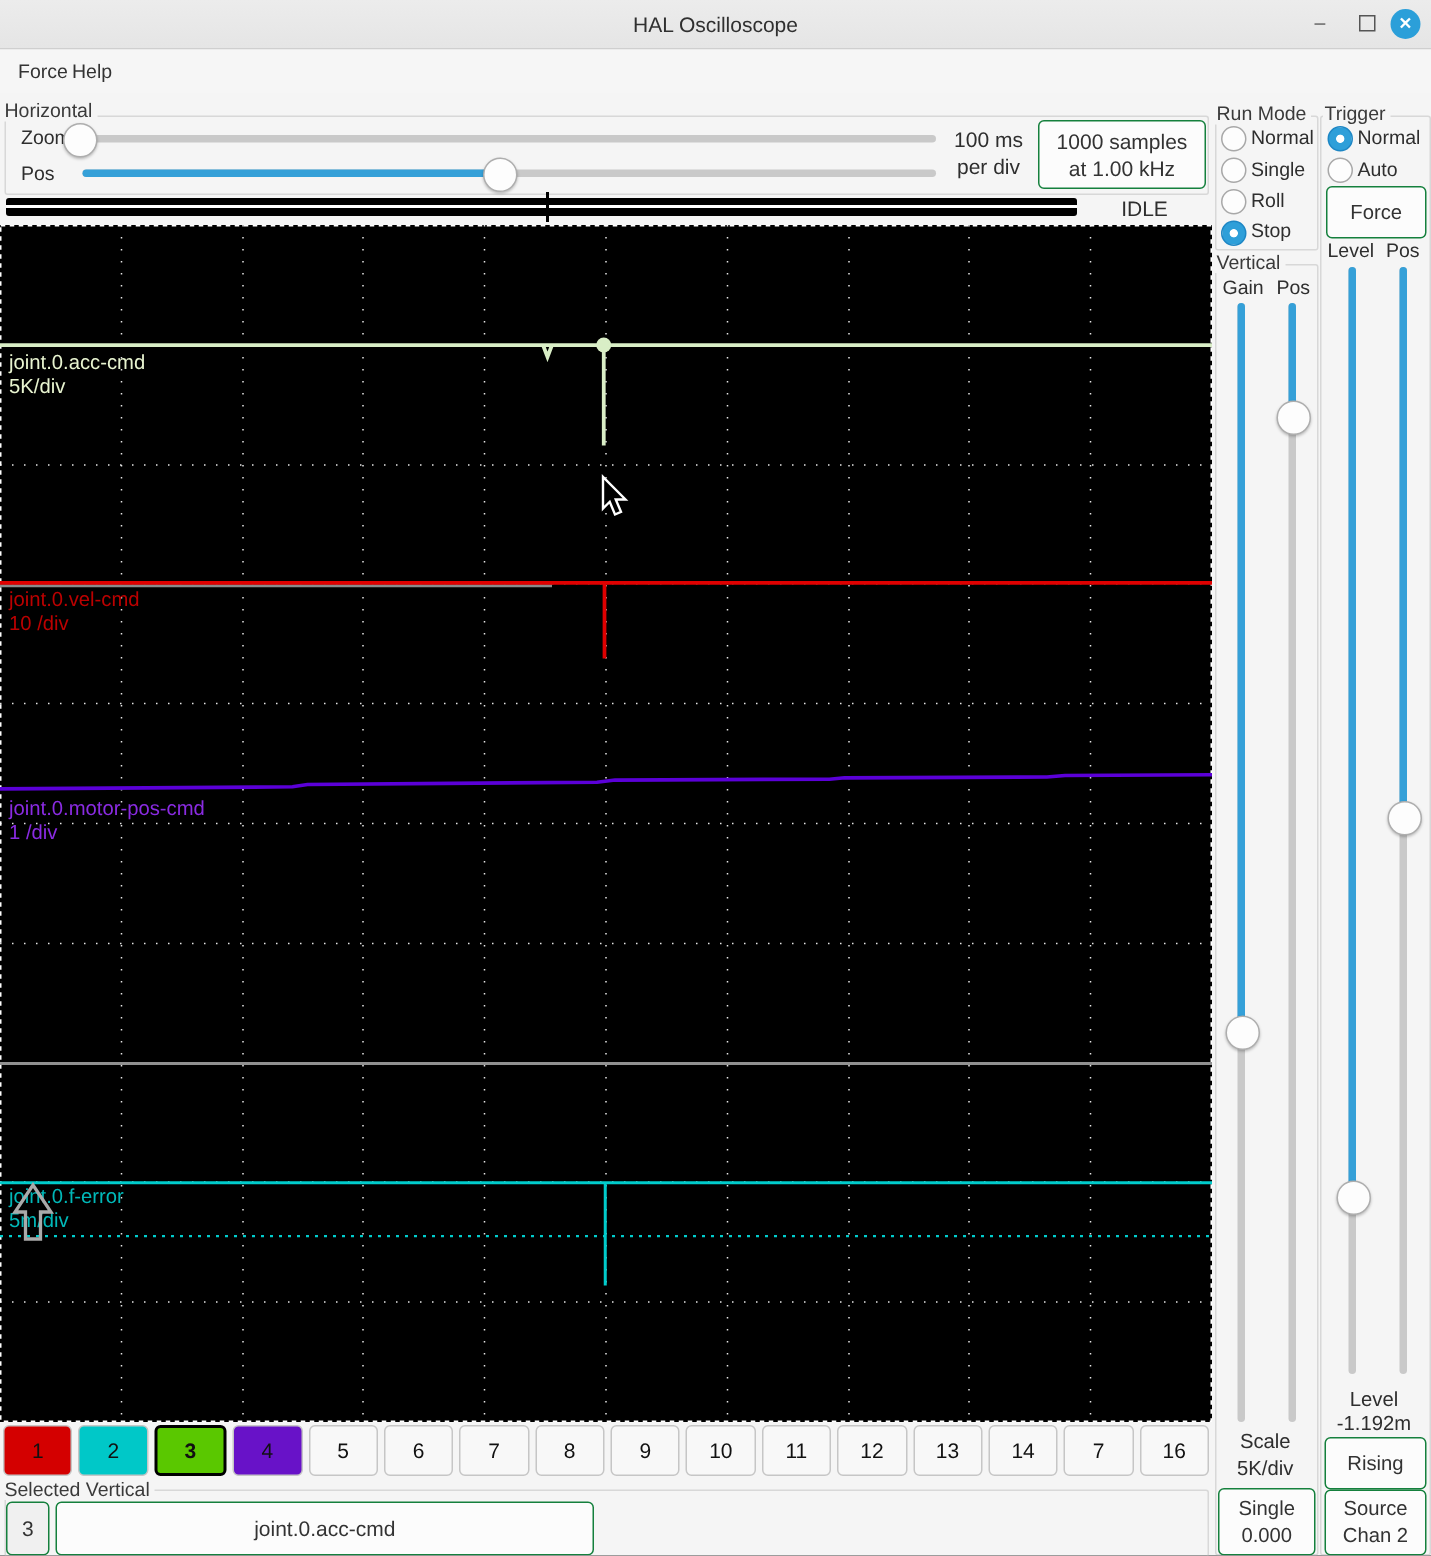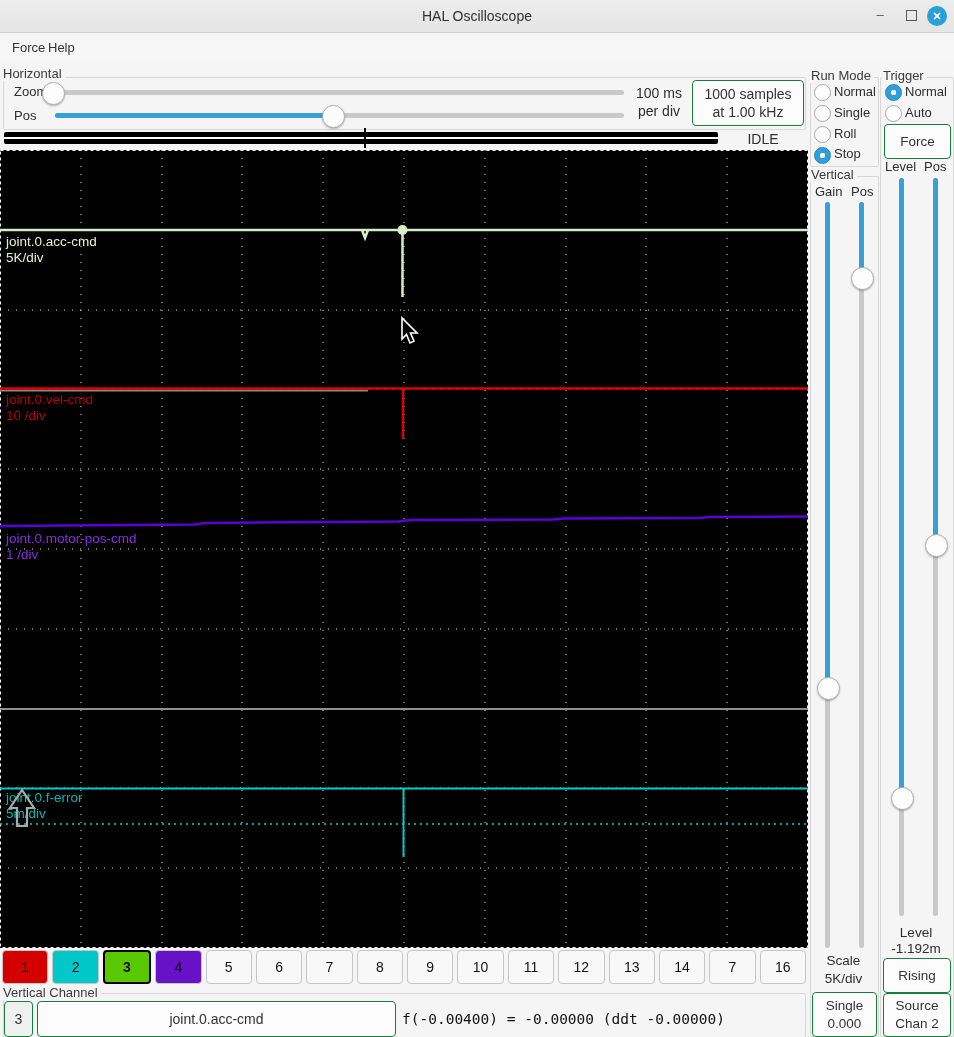--- a/index.html
+++ b/index.html
@@ -151,24 +151,23 @@
     <div class="chbtn">10</div>
     <div class="chbtn">11</div>
     <div class="chbtn">12</div>
     <div class="chbtn">13</div>
     <div class="chbtn">14</div>
     <div class="chbtn">7</div>
     <div class="chbtn">16</div>
   </div>
 
   <div class="abs frame" style="left:3px;top:993px;width:801px;height:43px;"></div>
-  <div class="abs framelabel" style="left:2px;top:986px;">Vertical Channel</div>
+  <div class="abs framelabel" style="left:2px;top:986px;">Selected Vertical</div>
   <div class="abs btn" style="left:4px;top:1001px;width:27px;height:34px;background:#f0f0f0;font-size:14px;">3</div>
   <div class="abs btn" style="left:37px;top:1001px;width:357px;height:34px;font-size:14px;">joint.0.acc-cmd</div>
-  <div class="abs mono" style="left:402px;top:1011px;font-size:14.5px;color:#111;">f(-0.00400) = -0.00000 (ddt -0.00000)</div>
 
   <div class="abs frame" style="left:810px;top:77px;width:67px;height:88px;"></div>
   <div class="abs framelabel" style="left:810px;top:69px;">Run Mode</div>
   <div class="abs radio" style="left:814px;top:84px;"></div>
   <div class="abs radiolabel" style="left:834px;top:84px;">Normal</div>
   <div class="abs radio" style="left:814px;top:105px;"></div>
   <div class="abs radiolabel" style="left:834px;top:105px;">Single</div>
   <div class="abs radio" style="left:814px;top:126px;"></div>
   <div class="abs radiolabel" style="left:834px;top:126px;">Roll</div>
   <div class="abs radio on" style="left:814px;top:147px;"></div>

